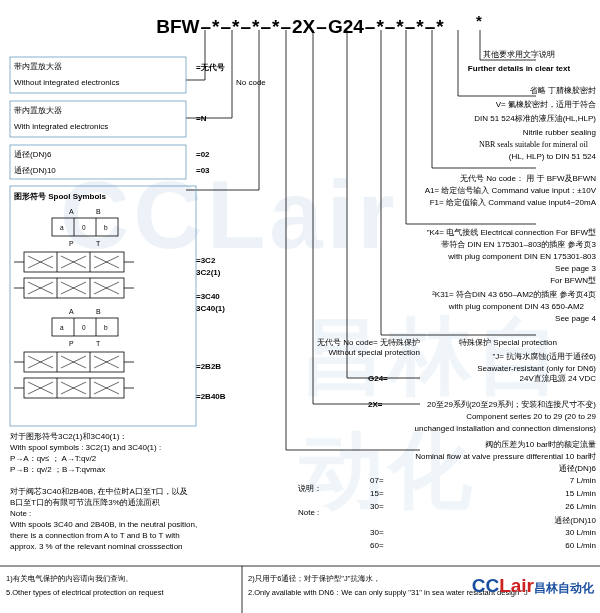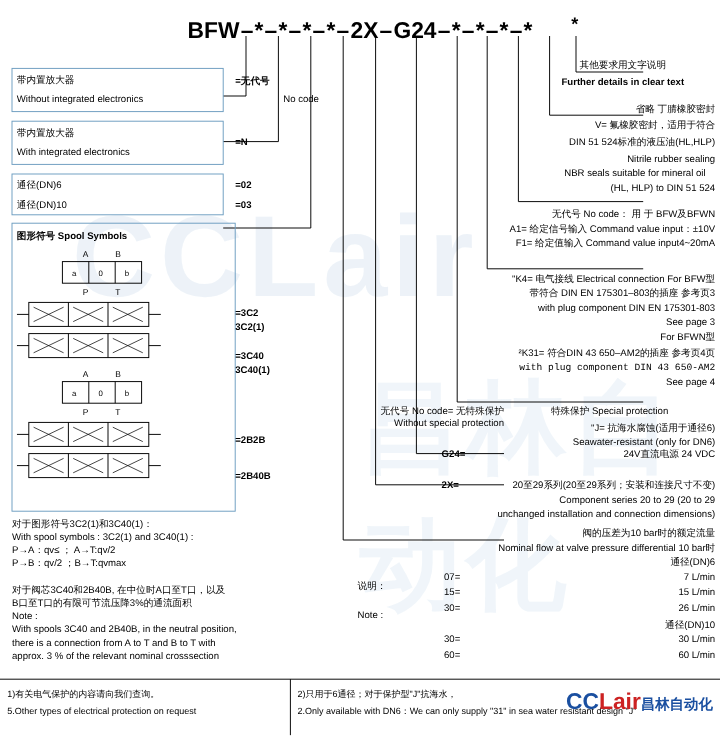--- a/index.html
+++ b/index.html
@@ -163,35 +163,35 @@
 <div class="txt" style="left:10px;top:531px;">there is a connection from A to T and B to T with</div>
 <div class="txt" style="left:10px;top:542px;">approx. 3 % of the relevant nominal crosssection</div>
 
 <div class="txt center" style="left:440px;top:50px;width:158px;">其他要求用文字说明</div>
 <div class="txt center b" style="left:440px;top:64px;width:158px;">Further details in clear text</div>
 
 <div class="txt right" style="left:398px;top:86px;width:198px;">省略     丁腈橡胶密封</div>
 <div class="txt right" style="left:398px;top:100px;width:198px;">V=       氟橡胶密封，适用于符合</div>
 <div class="txt right" style="left:398px;top:114px;width:198px;">DIN 51 524标准的液压油(HL,HLP)</div>
 <div class="txt right" style="left:398px;top:128px;width:198px;">Nitrile rubber sealing</div>
-<div class="txt right" style="left:390px;top:140px;width:198px;">NBR seals suitable for mineral oil</div>
+<div class="txt right" style="left:390px;top:140px;width:198px;font-family:Liberation Serif, serif;">NBR seals suitable for mineral oil</div>
 <div class="txt right" style="left:398px;top:152px;width:198px;">(HL, HLP) to DIN 51 524</div>
 
 <div class="txt right" style="left:330px;top:174px;width:266px;">无代号 No code：    用 于 BFW及BFWN</div>
 <div class="txt right" style="left:330px;top:186px;width:266px;">A1= 给定信号输入  Command value input：±10V</div>
 <div class="txt right" style="left:330px;top:198px;width:266px;">F1= 给定值输入  Command value input4~20mA</div>
 <div class="txt right" style="left:330px;top:186px;width:266px;opacity:0;">No code：   For BFW and BFWN</div>
 
 <div class="txt right" style="left:300px;top:228px;width:296px;">"K4= 电气接线 Electrical connection For  BFW型</div>
 <div class="txt right" style="left:300px;top:240px;width:296px;">带符合 DIN EN 175301–803的插座 参考页3</div>
 <div class="txt right" style="left:300px;top:252px;width:296px;">with plug component DIN EN 175301-803</div>
 <div class="txt right" style="left:300px;top:264px;width:296px;">See page 3</div>
 <div class="txt right" style="left:300px;top:276px;width:296px;">For BFWN型</div>
 <div class="txt right" style="left:300px;top:290px;width:296px;">²K31=  符合DIN 43 650–AM2的插座 参考页4页</div>
-<div class="txt right" style="left:300px;top:302px;width:296px;font-family:Liberation Mono, monospace;">with plug component DIN 43 650-AM2</div>
+<div class="txt right" style="left:288px;top:302px;width:296px;">with plug component DIN 43 650-AM2</div>
 <div class="txt right" style="left:300px;top:314px;width:296px;">See page 4</div>
 
 <div class="txt center" style="left:420px;top:338px;width:176px;">特殊保护 Special protection</div>
 <div class="txt right" style="left:290px;top:338px;width:130px;">无代号 No code=  无特殊保护 Without special protection</div>
 <div class="txt right" style="left:300px;top:352px;width:296px;">"J=             抗海水腐蚀(适用于通径6)</div>
 <div class="txt right" style="left:300px;top:364px;width:296px;">Seawater-resistant (only for DN6)</div>
 
 <div class="eq" style="left:368px;top:374px;">G24=</div>
 <div class="txt right" style="left:430px;top:374px;width:166px;">24V直流电源 24 VDC</div>
 

